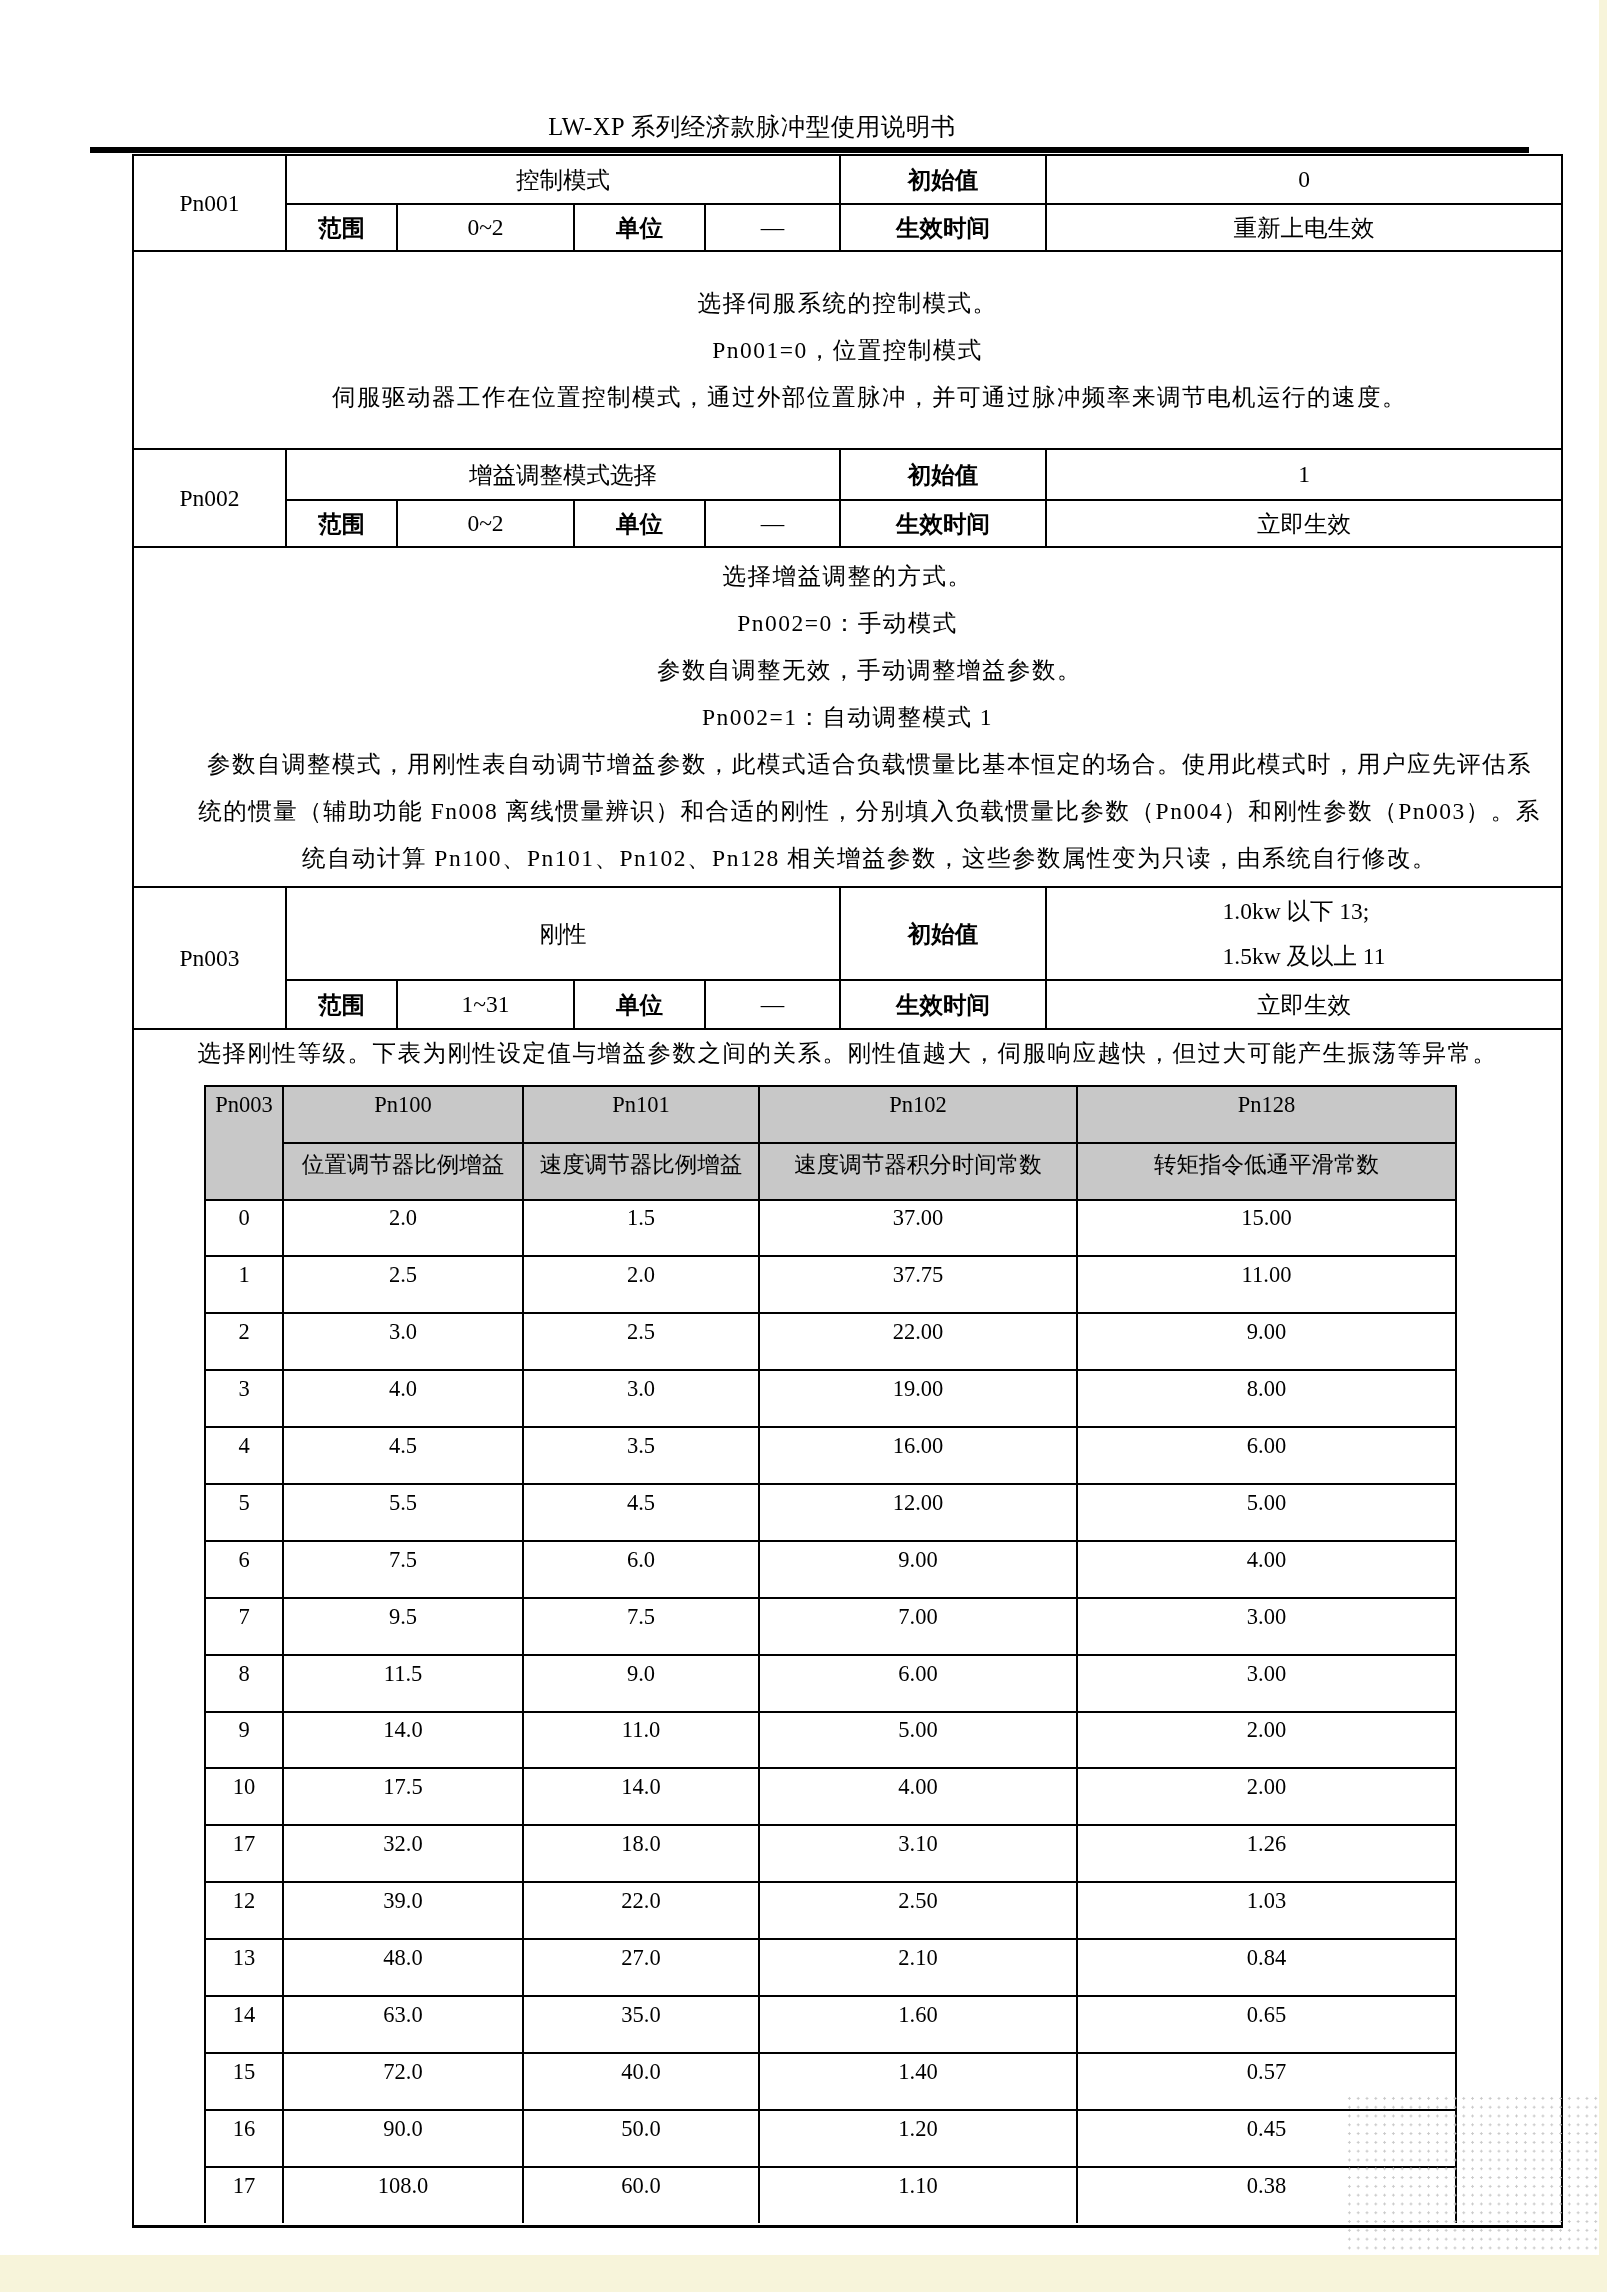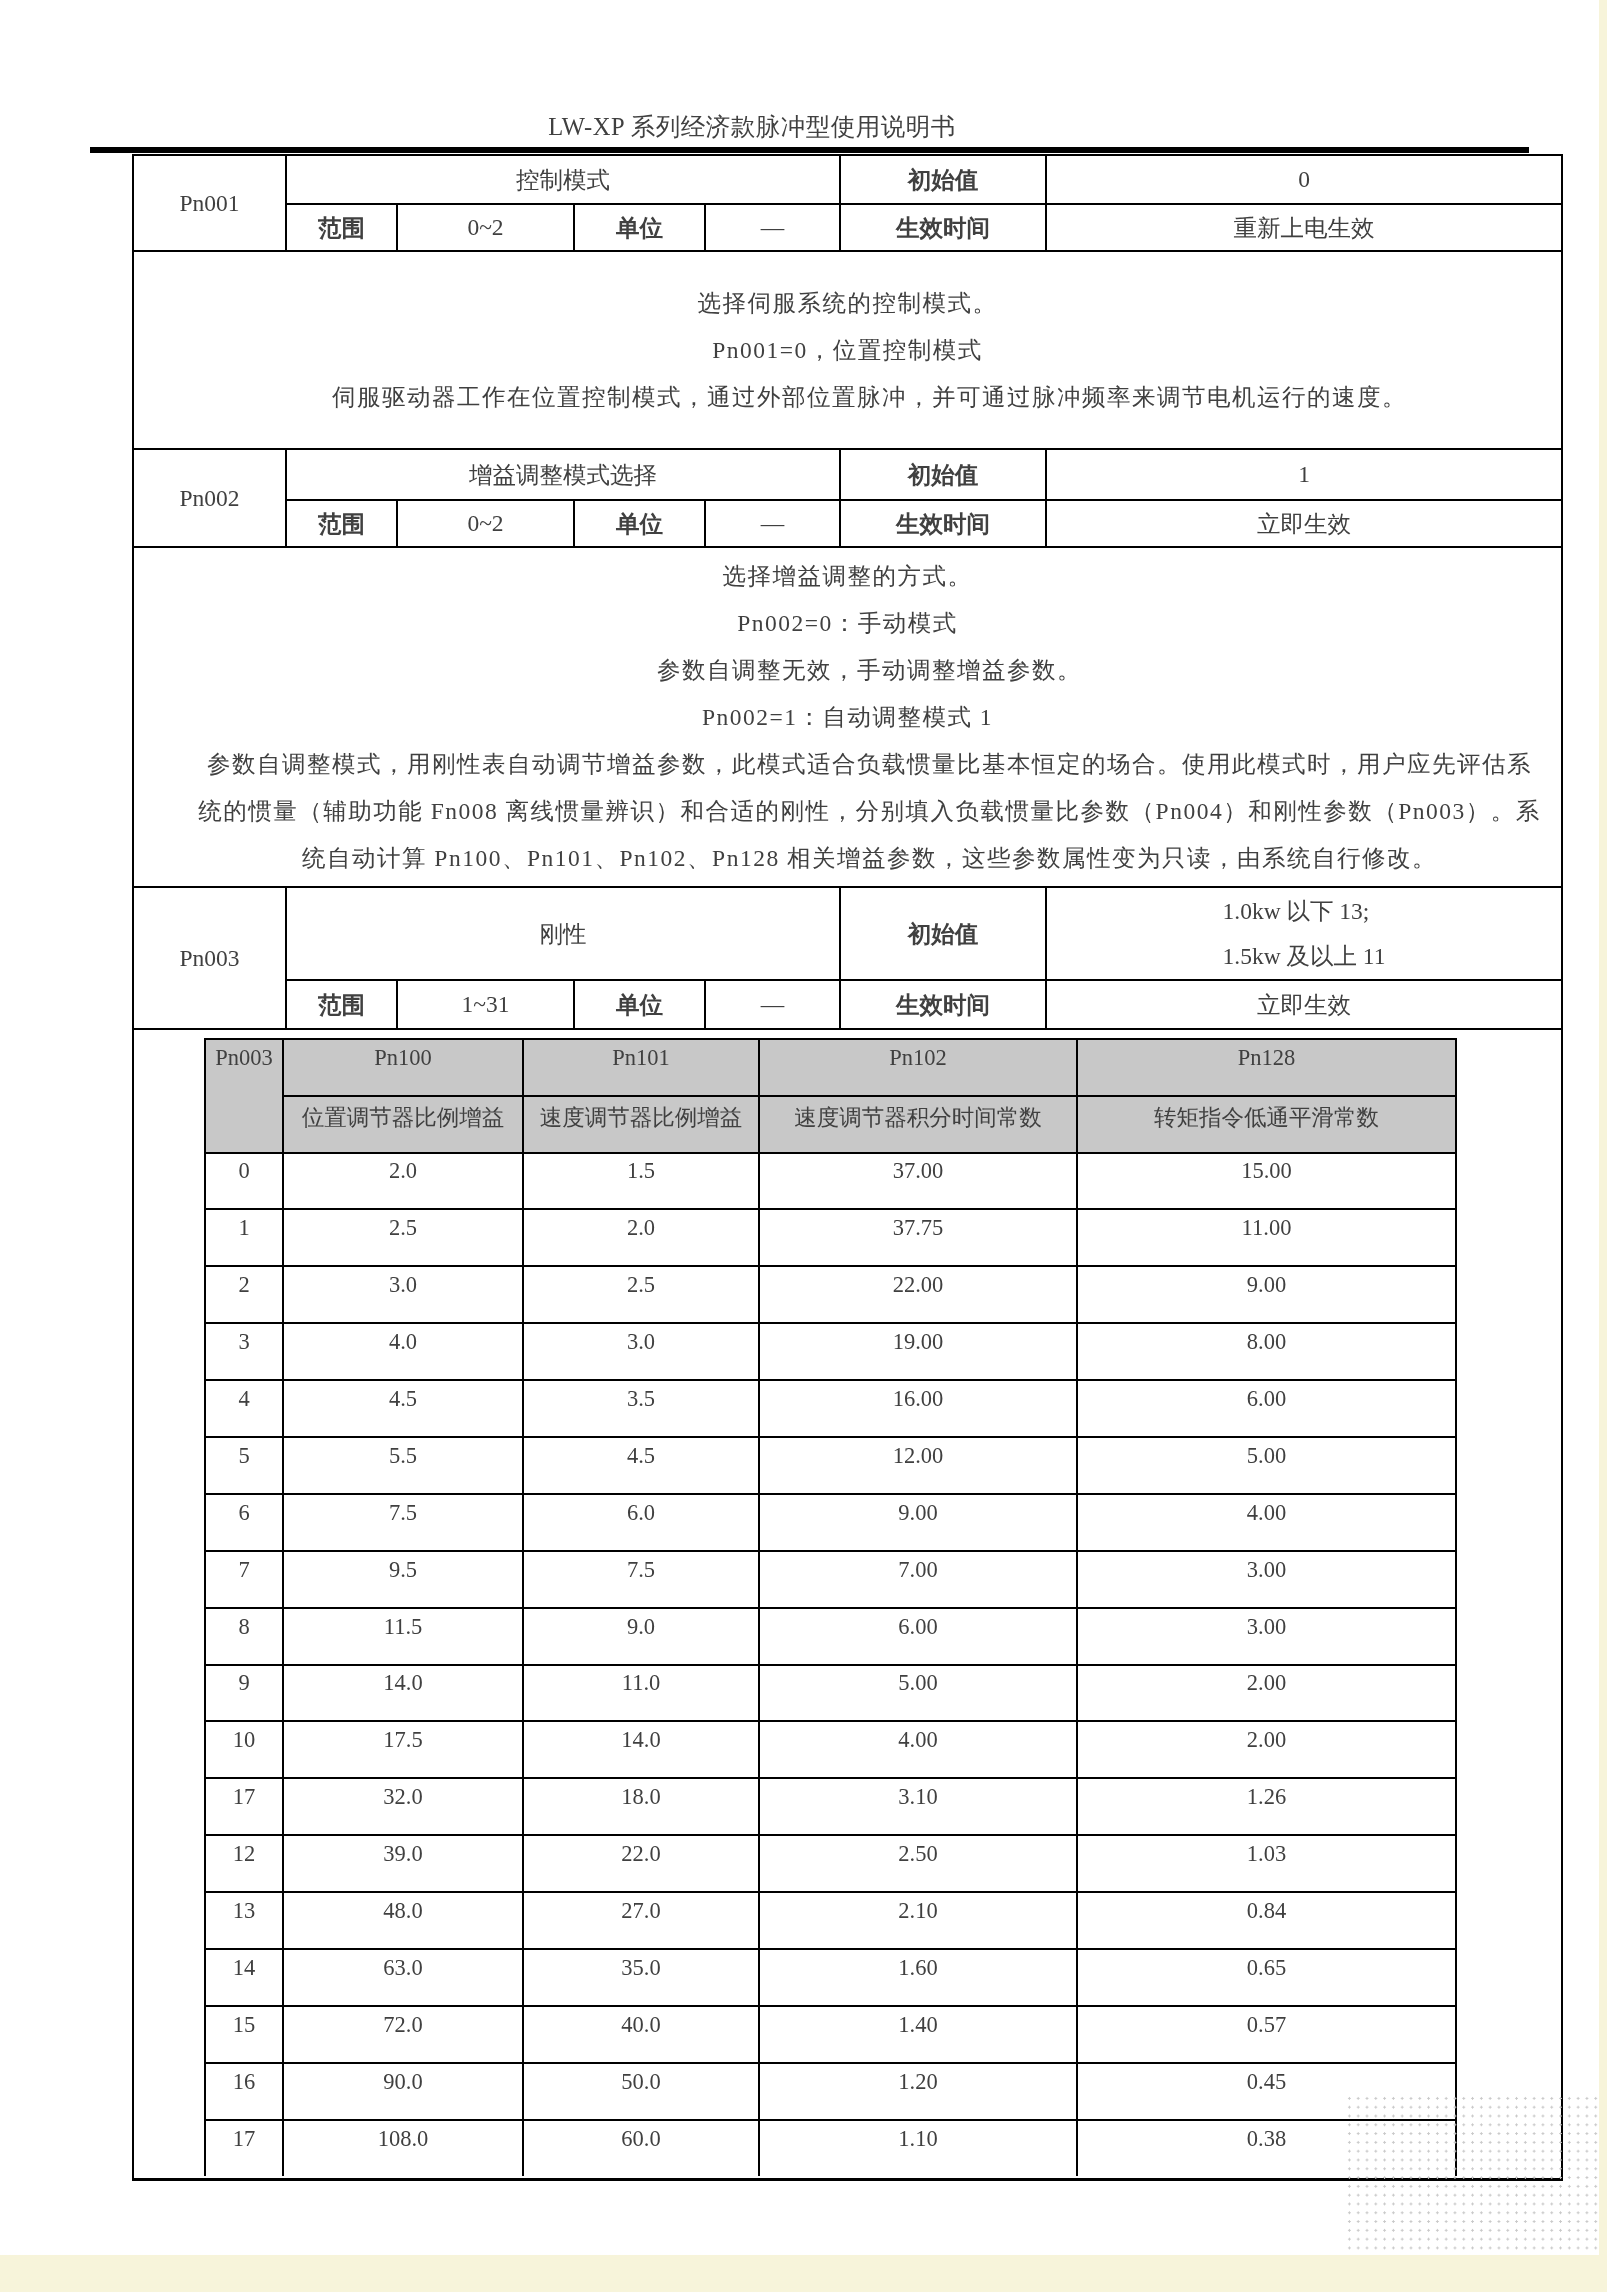--- a/index.html
+++ b/index.html
@@ -1,18 +1,18 @@
 <!DOCTYPE html>
 <html><head>
 <meta charset="utf-8">
 <style>
   html,body { margin:0; padding:0; background:#ffffff; }
   .page {
     position:relative; width:1607px; height:2293px; background:#ffffff;
-    font-family:"Liberation Serif","DejaVu Serif",serif; color:#404040;
+    font-family:"Liberation Serif","DejaVu Serif",serif; color:#000000;
     overflow:hidden;
   }
   .title {
     position:absolute; top:110px; left:399px; width:706px;
     text-align:center; font-size:24.5px; white-space:nowrap; letter-spacing:0.5px;
   }
   .bar { position:absolute; top:147px; left:90px; width:1439px; height:5.9px; background:#000; }
 
   
   .ptable {
@@ -143,20 +143,23 @@
     <tr class="r-h50">
       <td class="bold">范围</td>
       <td>1~31</td>
       <td class="bold">单位</td>
       <td>—</td>
       <td class="bold">生效时间</td>
       <td>立即生效</td>
     </tr>
     <tr class="lastrow">
       <td colspan="7" class="desc-cell">
+        <div>
+              <div class="dline">选择刚性等级。下表为刚性设定值与增益参数之间的关系。刚性值越大，伺服响应越快，但过大可能产生振荡等异常。</div>
+            </div>
 
         <table class="inner">
           <colgroup>
             <col style="width:78px">
                 <col style="width:240px">
                 <col style="width:236px">
             <col style="width:318px">
                 <col style="width:379px">
           </colgroup>
           <tbody>

